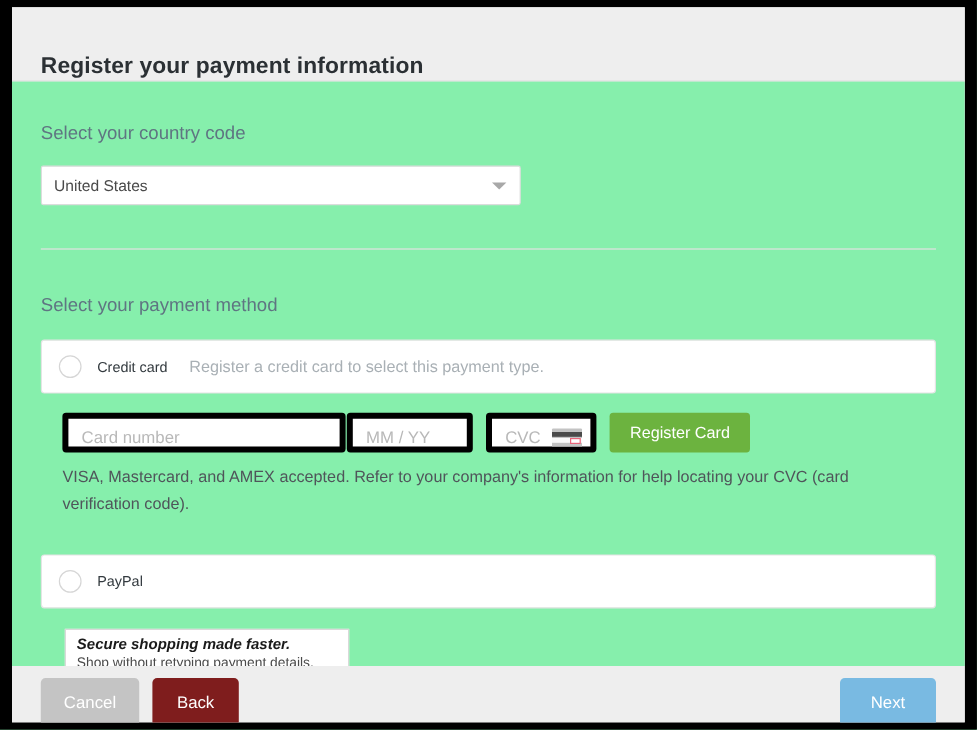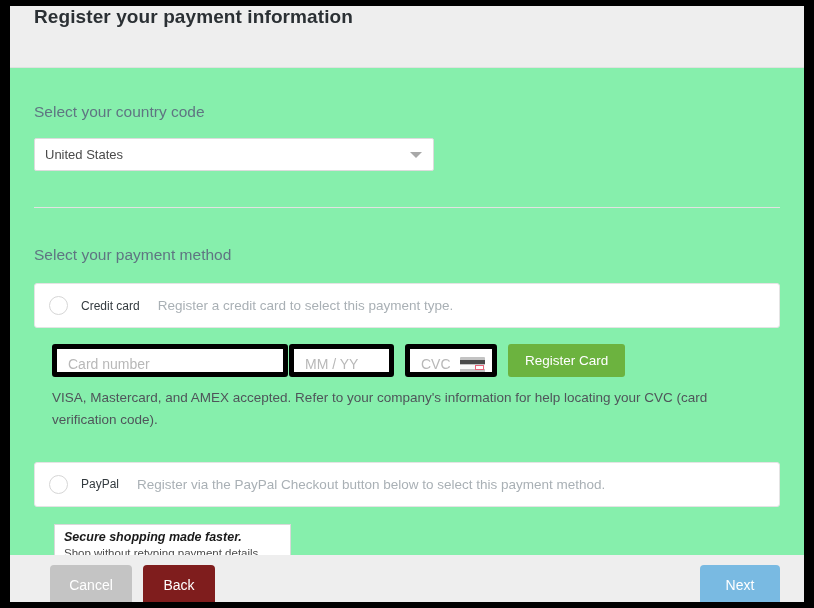--- a/index.html
+++ b/index.html
@@ -34,21 +34,21 @@
     overflow: hidden;
     box-sizing: border-box;
   }
 
   
   .modal-header {
     height: 62px;
     box-sizing: border-box;
     border-bottom: 1px solid #e0e0e0;
     display: flex;
-    align-items: flex-start;
+    align-items: flex-end;
     padding-left: 24px;
     background: #eeeeee;
   }
   .modal-title {
     font-size: 19px;
     font-weight: bold;
     color: #2b3034;
     letter-spacing: 0.1px;
   }
 
@@ -276,21 +276,20 @@
     position: absolute;
     top: 10px;
     height: 40px;
     border: none;
     border-radius: 4px;
     color: #ffffff;
     font-size: 14px;
     font-family: "Liberation Sans", sans-serif;
     cursor: pointer;
     padding: 0;
-    margin-left: 16px;
   }
   .btn-cancel {
     left: 24px;
     width: 82px;
     background: #c4c4c4;
   }
   .btn-back {
     left: 117px;
     width: 72px;
     background: #7f1d1d;
@@ -348,21 +347,20 @@
           </div>
 
           <button class="btn-register">Register Card</button>
         </div>
 
         <div class="cc-help">VISA, Mastercard, and AMEX accepted. Refer to your company's information for help locating your CVC (card verification code).</div>
 
         <div class="option-panel paypal-panel">
           <span class="radio"></span>
           <span class="option-name">PayPal</span>
-          <span class="option-desc">Register via the PayPal Checkout button below to select this payment method.</span>
         </div>
 
         <div class="paypal-banner">
           <div class="line1">Secure shopping made faster.</div>
           <div class="line2">Shop without retyping payment details.</div>
         </div>
 
       </div>
     </div>
 

